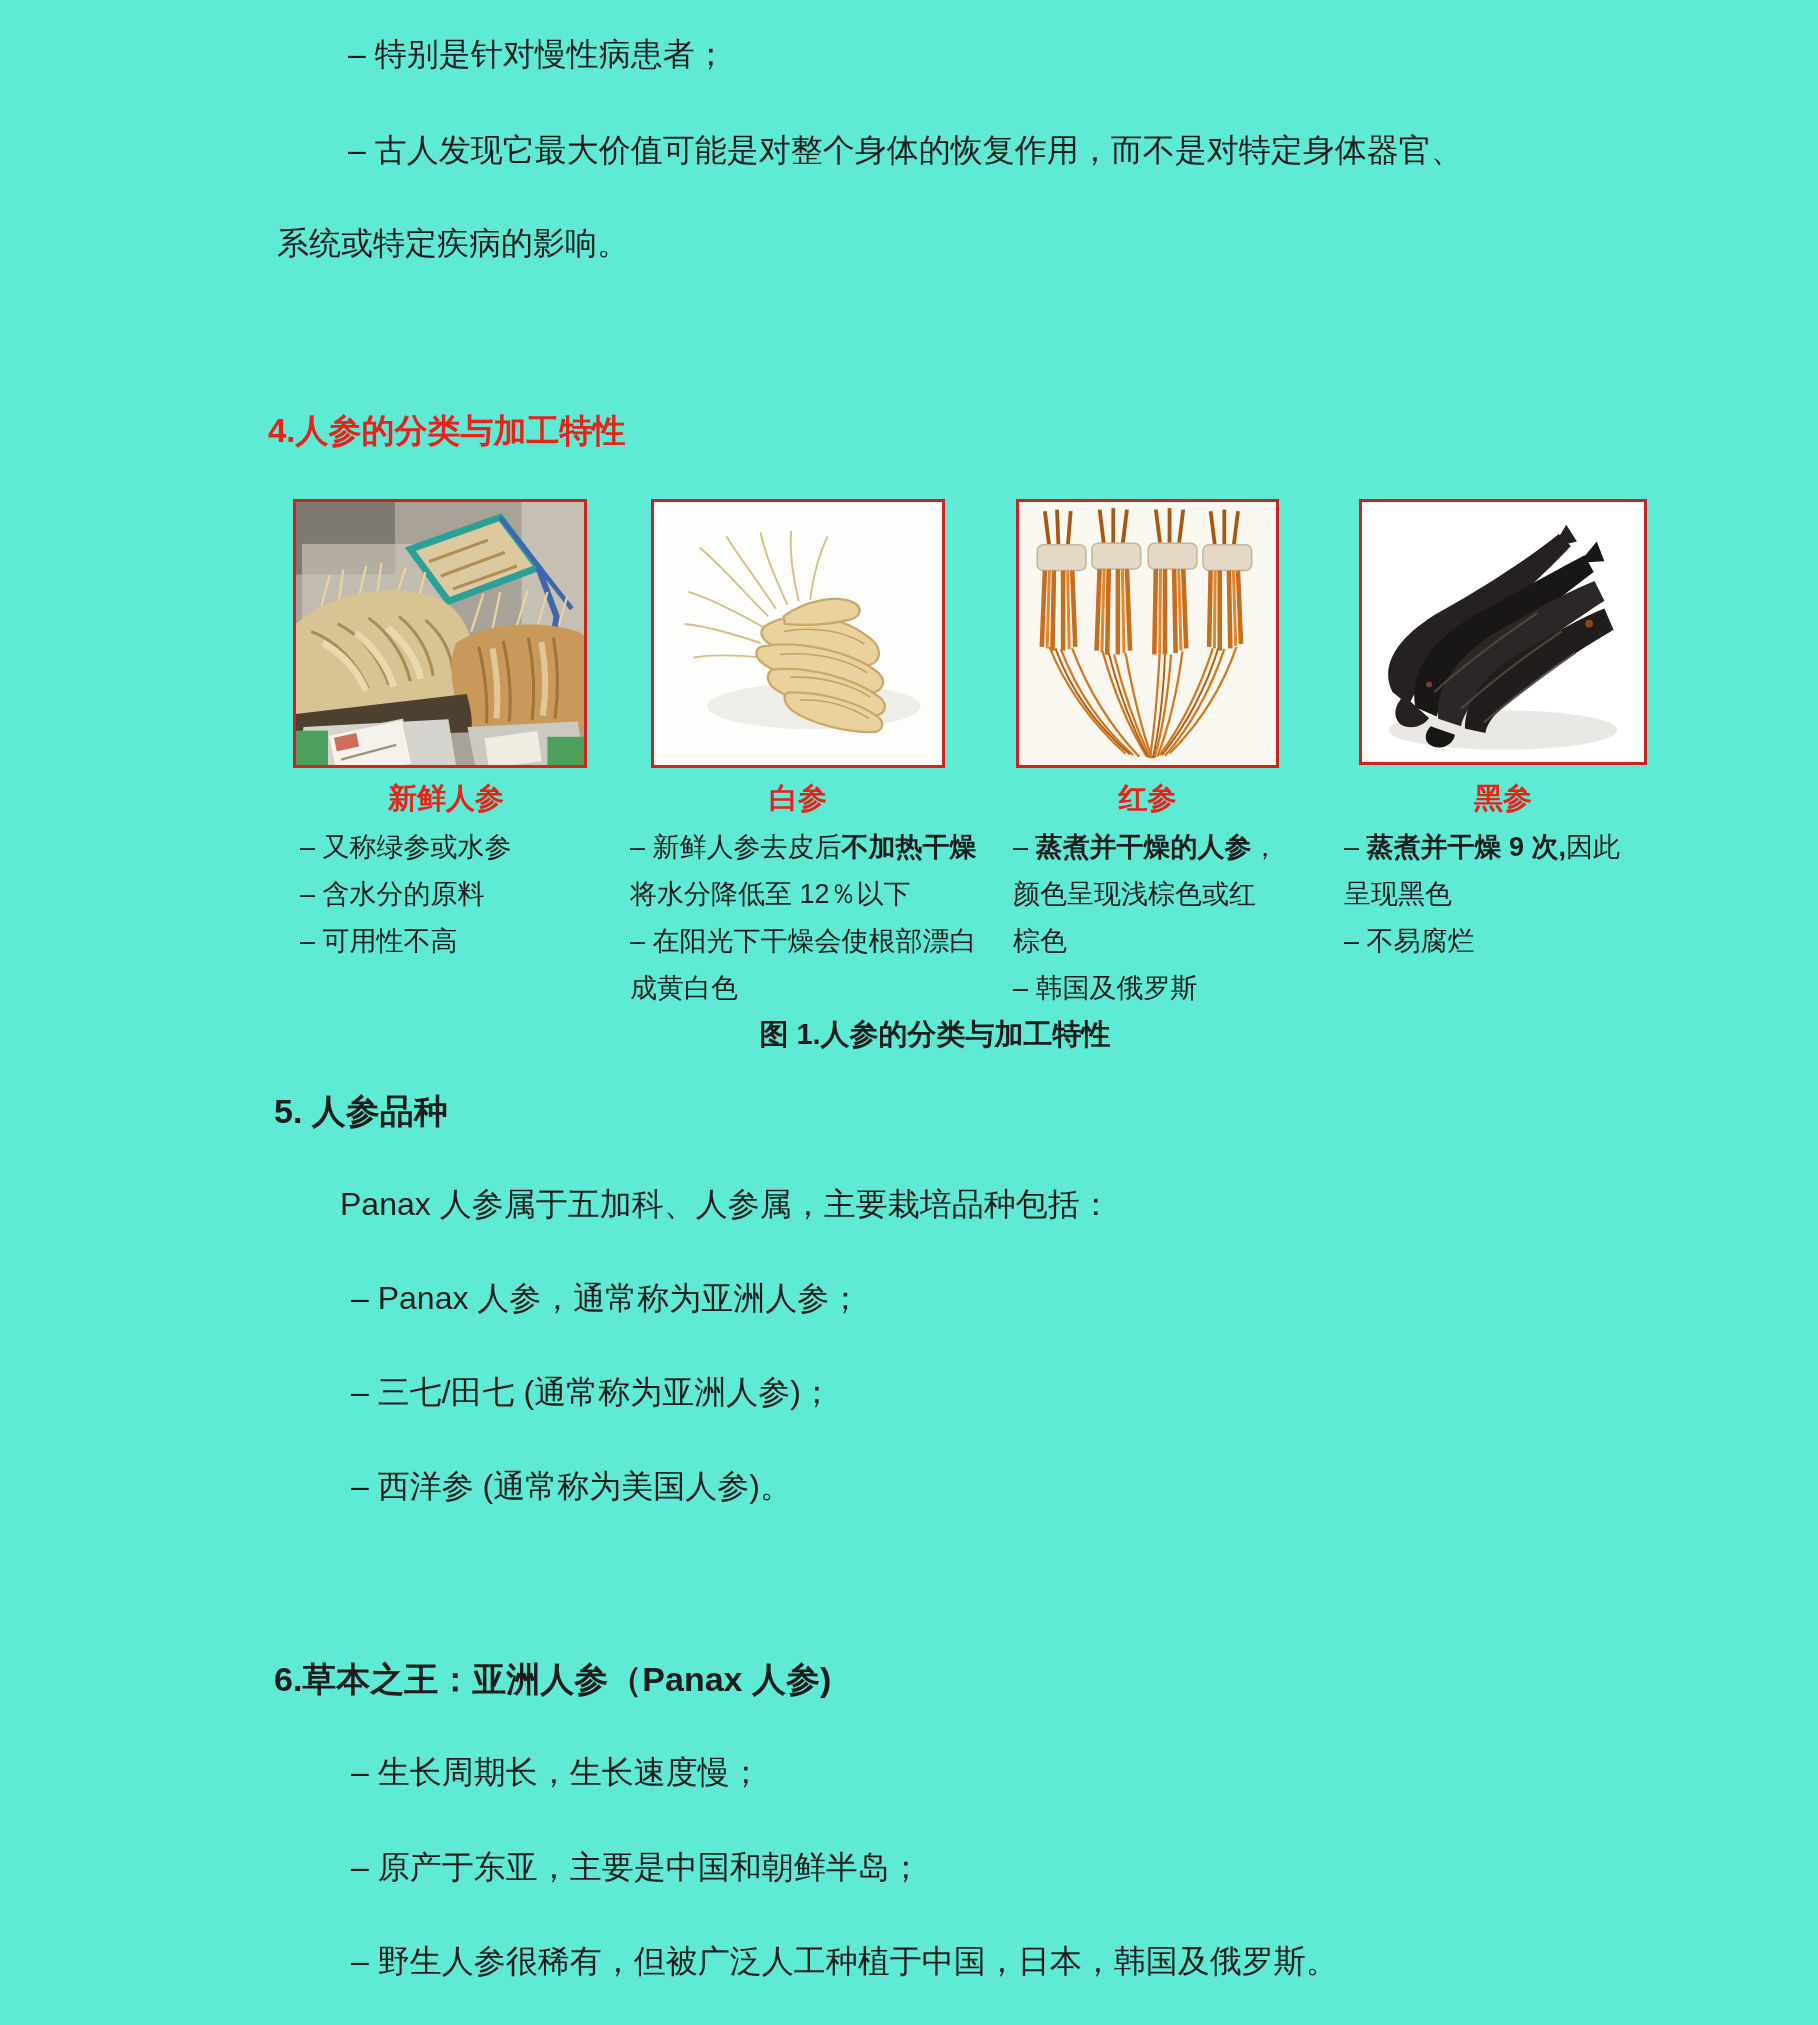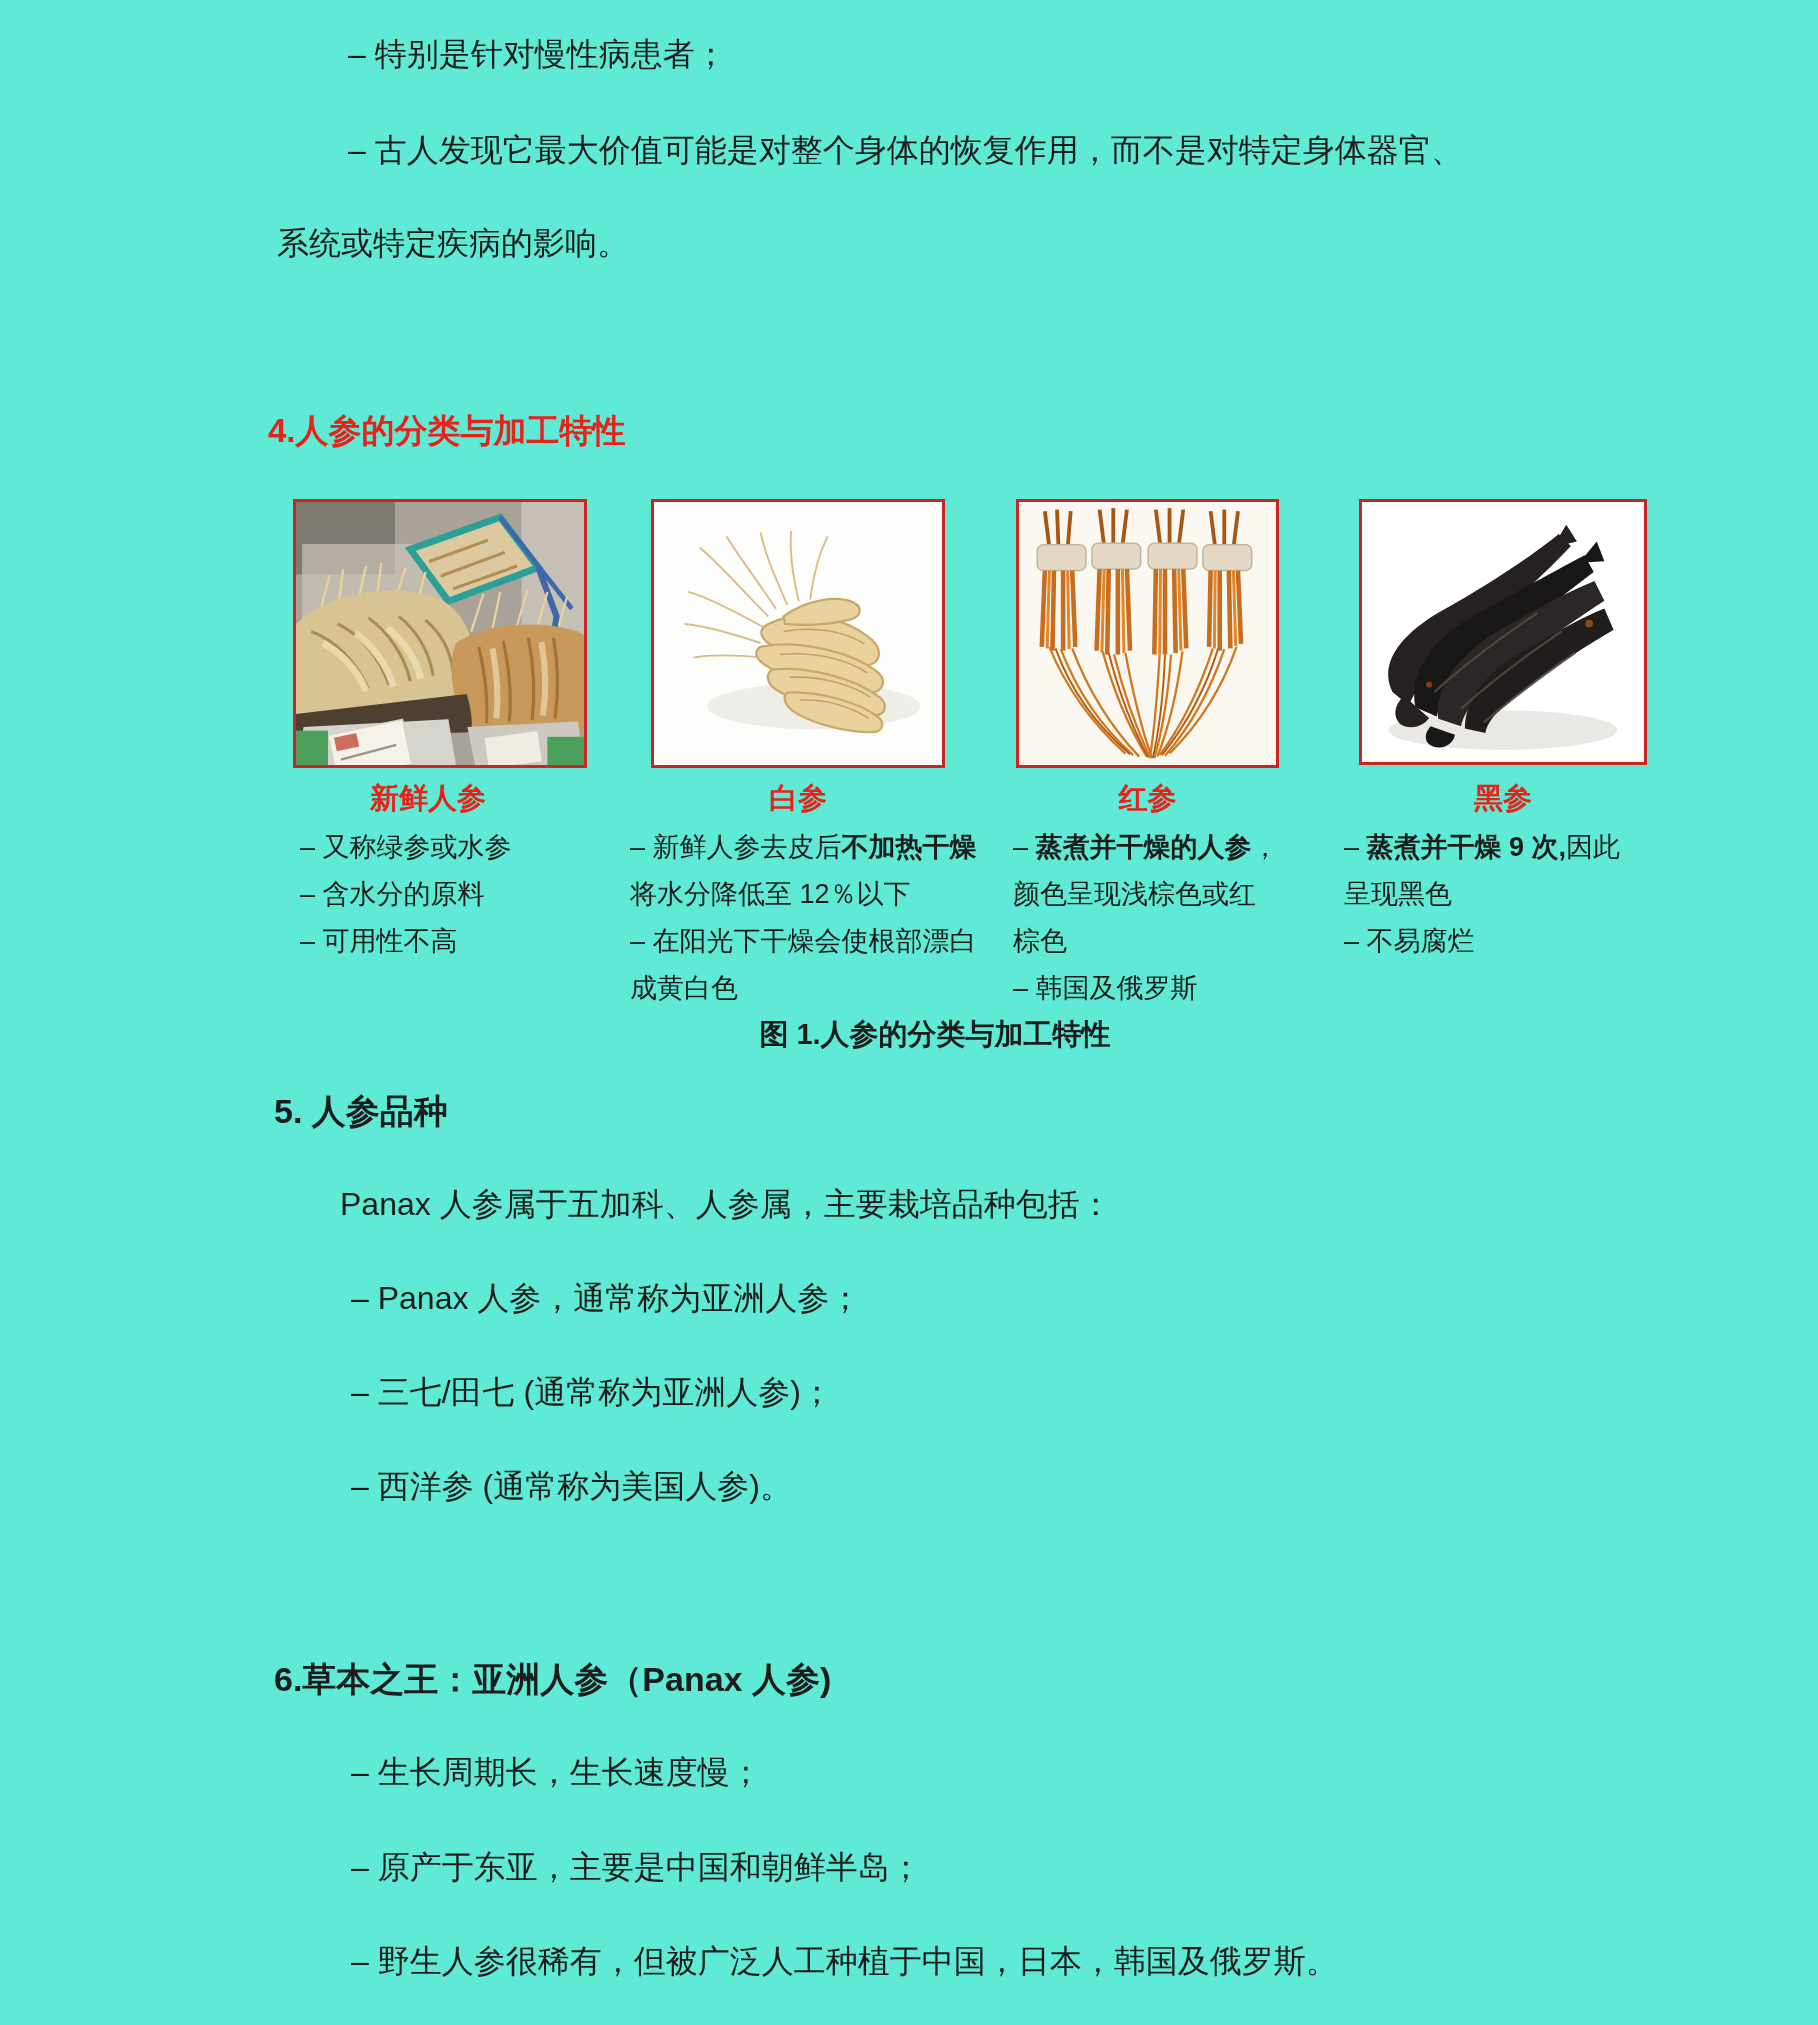--- a/index.html
+++ b/index.html
@@ -216,21 +216,21 @@
       <g stroke="#4e4946" stroke-width="3" fill="none" opacity="0.9">
         <path d="M95,250 C130,218 180,180 230,146"></path>
           <path d="M130,272 C165,240 215,202 262,170"></path>
         <path d="M160,290 C195,260 240,226 280,198"></path>
       </g>
       <circle cx="298" cy="160" r="5" fill="#8a4a20"></circle>
       <circle cx="88" cy="240" r="4" fill="#7a4022"></circle>
     </svg>
   </div>
 
-  <div class="flabel" style="left:281px;top:779px;width:294px;">新鲜人参</div>
+  <div class="flabel" style="left:299px;top:779px;width:294px;">新鲜人参</div>
   <div class="flabel" style="left:651px;top:779px;width:294px;">白参</div>
   <div class="flabel" style="left:1016px;top:779px;width:263px;">红参</div>
   <div class="flabel" style="left:1359px;top:779px;width:288px;">黑参</div>
 
   <div class="desc wrap" style="left:300px;top:824px;width:312px;">
     <div>– 又称绿参或水参</div>
     <div>– 含水分的原料</div>
     <div>– 可用性不高</div>
   </div>
 

